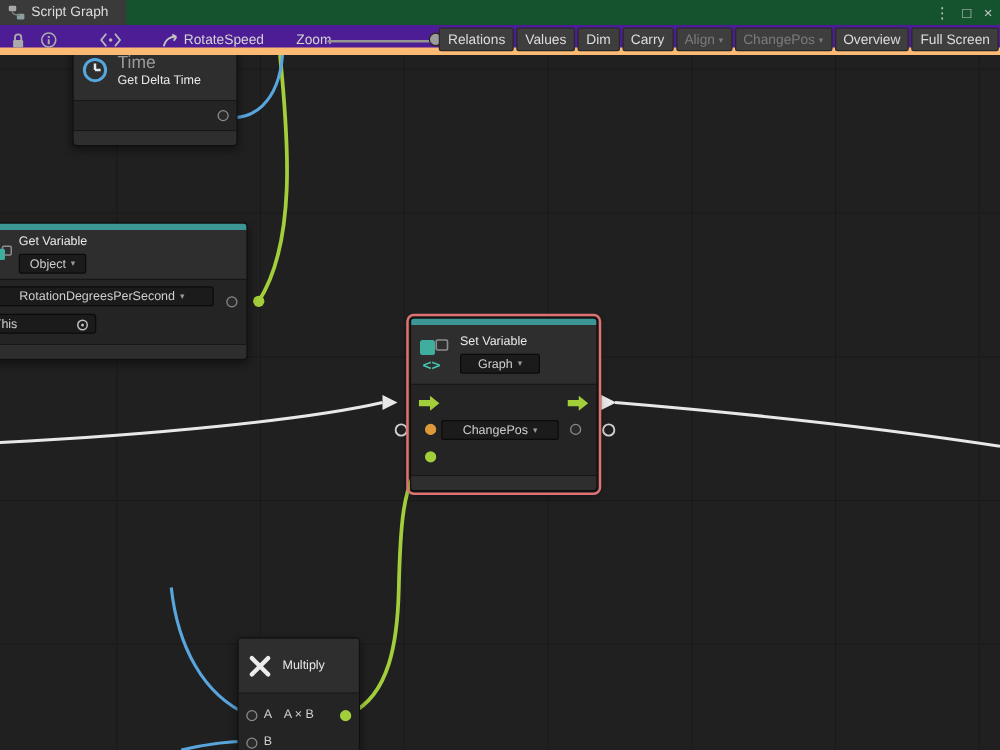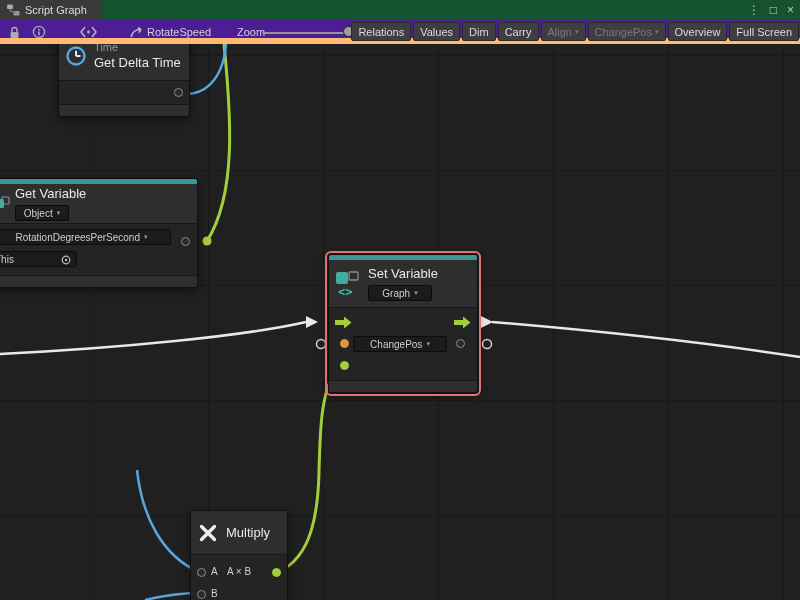--- a/index.html
+++ b/index.html
@@ -39,22 +39,22 @@
   .fill-green{fill:var(--wire-green)}
   .ring{fill:#202020;stroke:#d2d2d2;stroke-width:1.5px}
 
   
   .node{position:absolute;background:#262626;border:1px solid #0f0f0f;border-radius:3px;color:#e2e2e2;
         box-shadow:0 3px 8px rgba(0,0,0,.45)}
   .node.sel{outline:2px solid var(--selection-red);outline-offset:1px}
   .tealstrip{height:5px;background:var(--accent-teal);border-radius:2px 2px 0 0}
   .nhead{background:#2e2e2e;display:flex;align-items:center;gap:7px;padding:0 8px 0 6px;border-bottom:1px solid #171717}
   .ncol{display:flex;flex-direction:column;justify-content:center}
-  .ntitle{font-size:13px;color:#e9e9e9;white-space:nowrap}
-  .ncat{font-size:11px;color:#9b9b9b;white-space:nowrap}
+  .ntitle{font-size:10px;color:#e9e9e9;white-space:nowrap}
+  .ncat{font-size:14px;color:#9b9b9b;white-space:nowrap}
   .nbody{position:relative;background:#242424}
   .nfoot{background:#2e2e2e;border-top:1px solid #171717;border-radius:0 0 3px 3px}
   .dropdown{display:flex;align-items:center;justify-content:center;background:#1b1b1b;border:1px solid #0b0b0b;
             border-radius:2px;color:#cecece;font-size:10px;height:16px;padding:0 5px;white-space:nowrap;overflow:hidden;cursor:default}
   .dropdown .caret{font-size:7px;color:#9a9a9a;margin-left:4px;flex:none}
   .valuefield{background:#191919;border:1px solid #5f5f5f;border-radius:2px;color:#dedede;font-size:10px;height:15px;
               width:40px;text-align:center;font-family:"Liberation Sans",sans-serif;outline:none}
   .objfield{position:absolute;display:flex;align-items:center;background:#1b1b1b;border:1px solid #0b0b0b;
             border-radius:3px;color:#cecece;font-size:10px;height:16px;overflow:hidden}
   .port{position:absolute;width:9px;height:9px;border-radius:50%;border:1px solid #8c8c8c;background:#2a2a2a}

